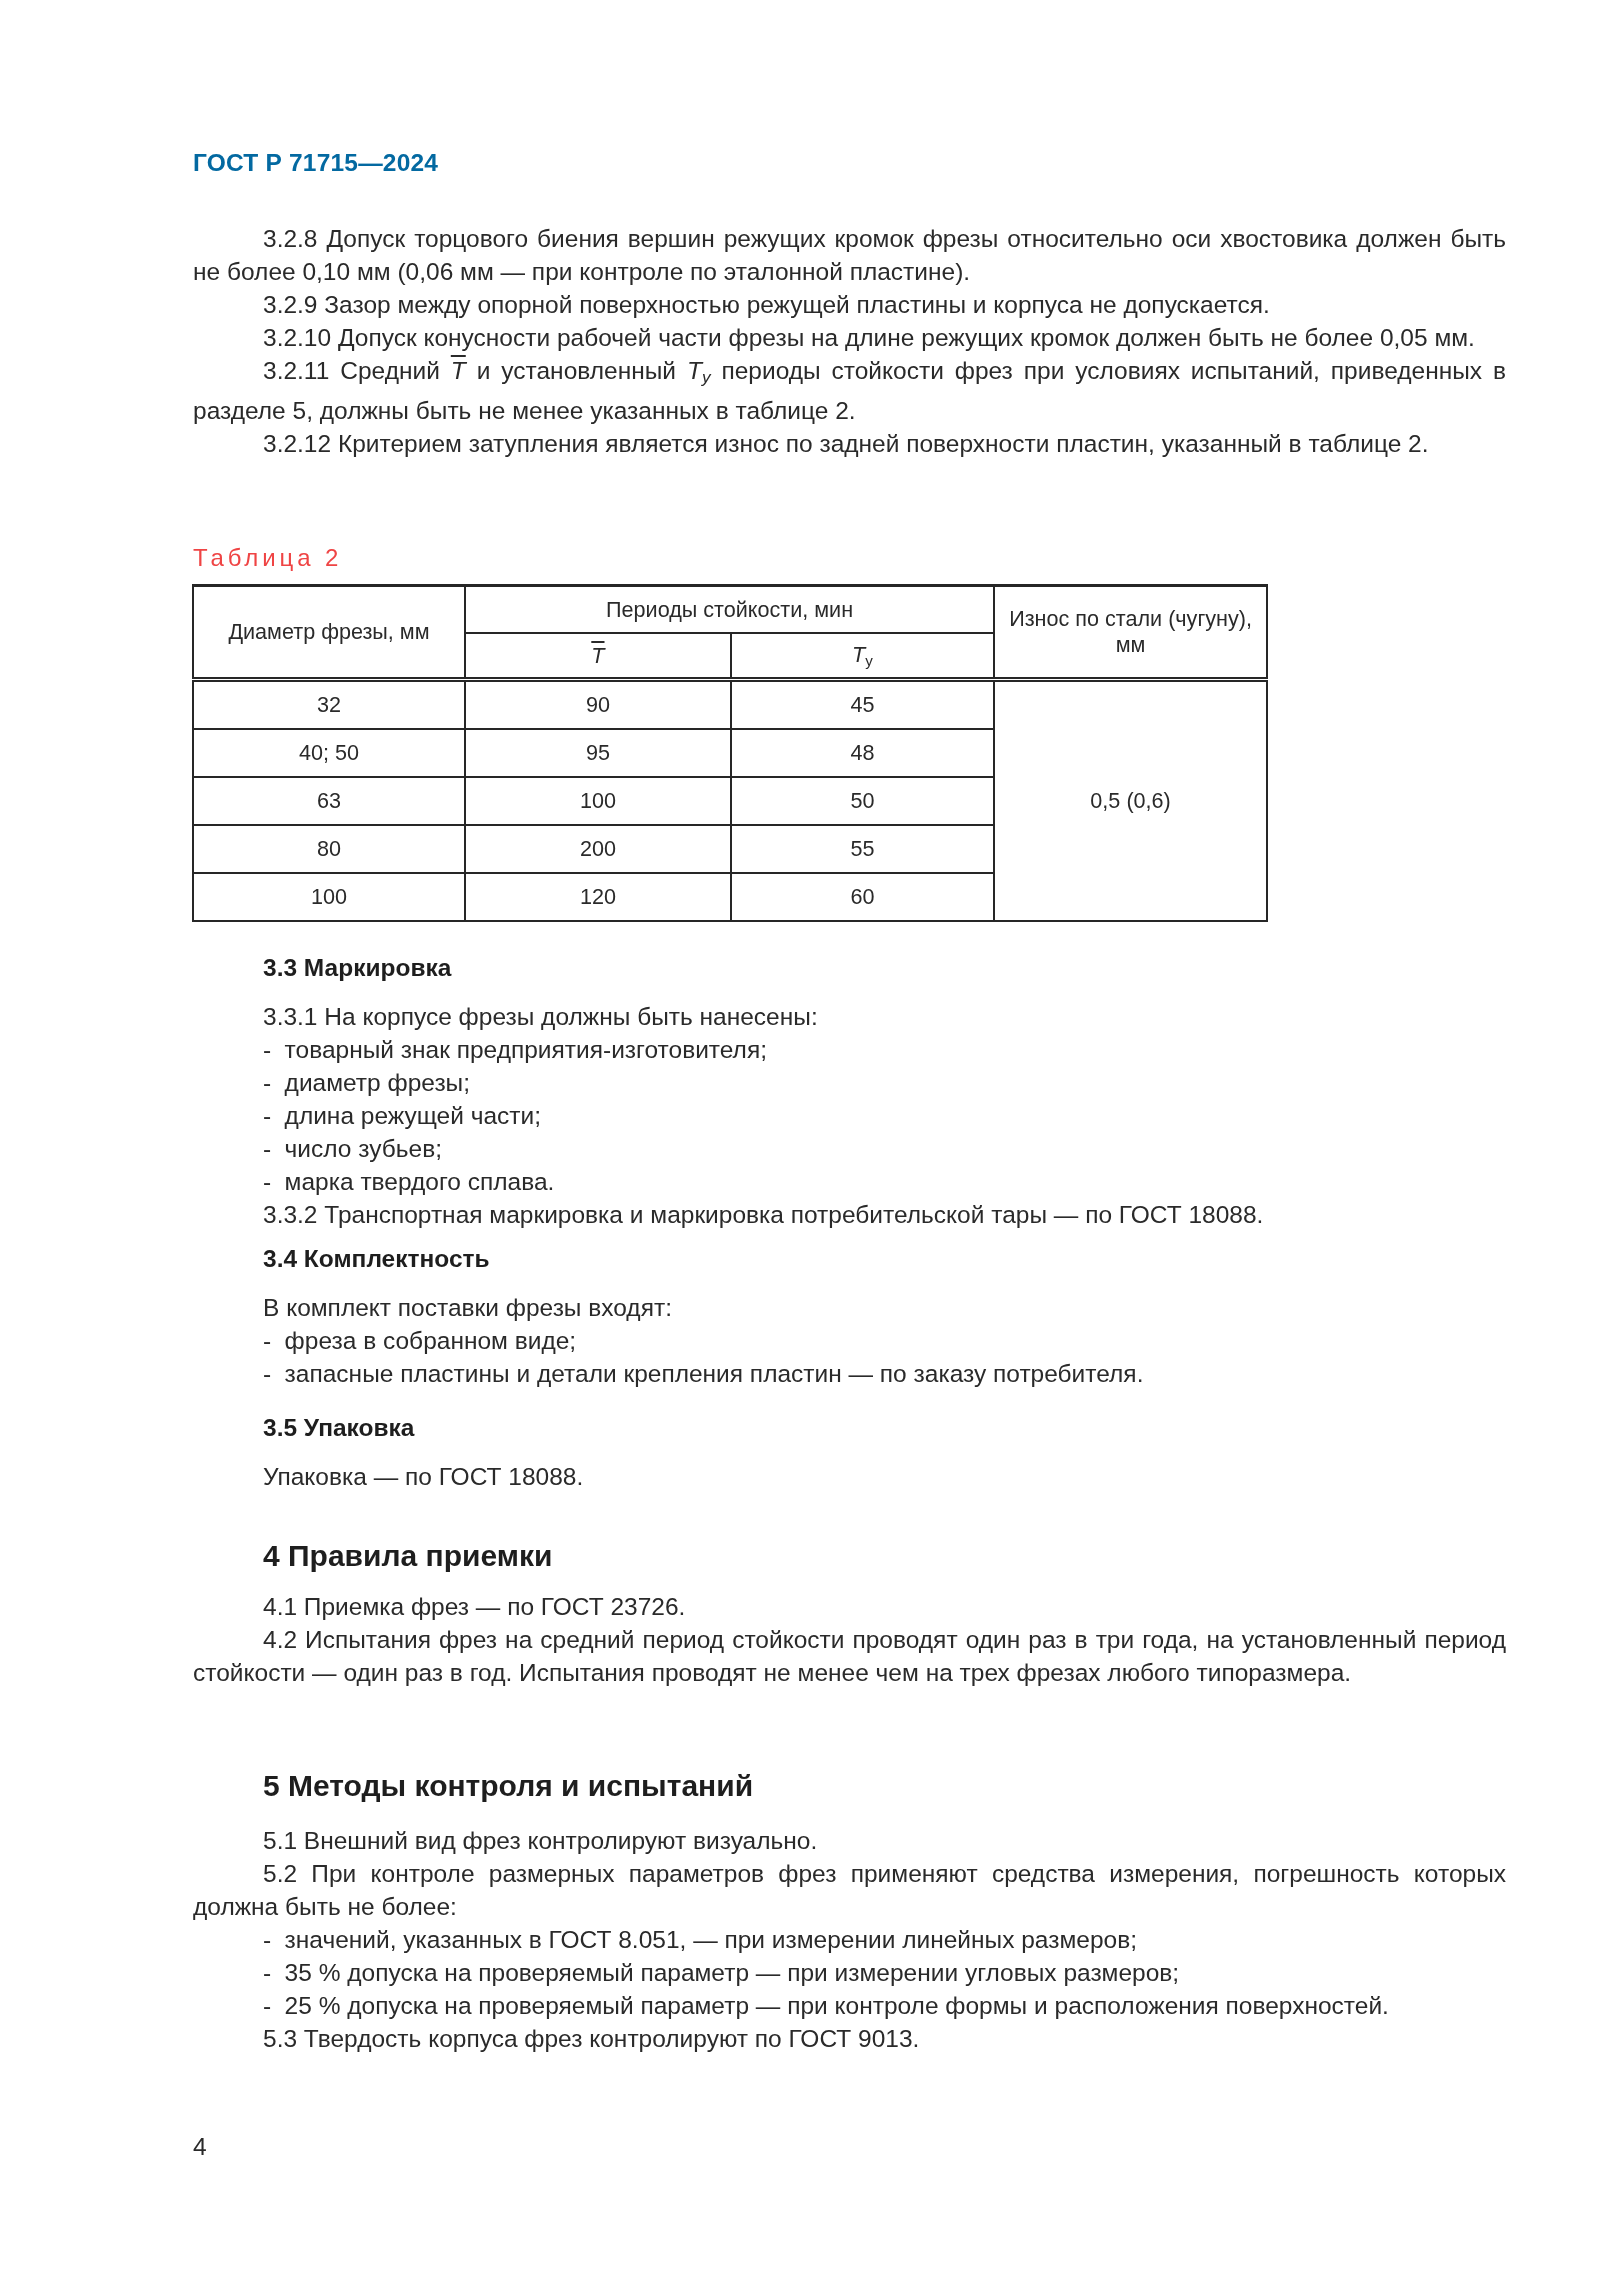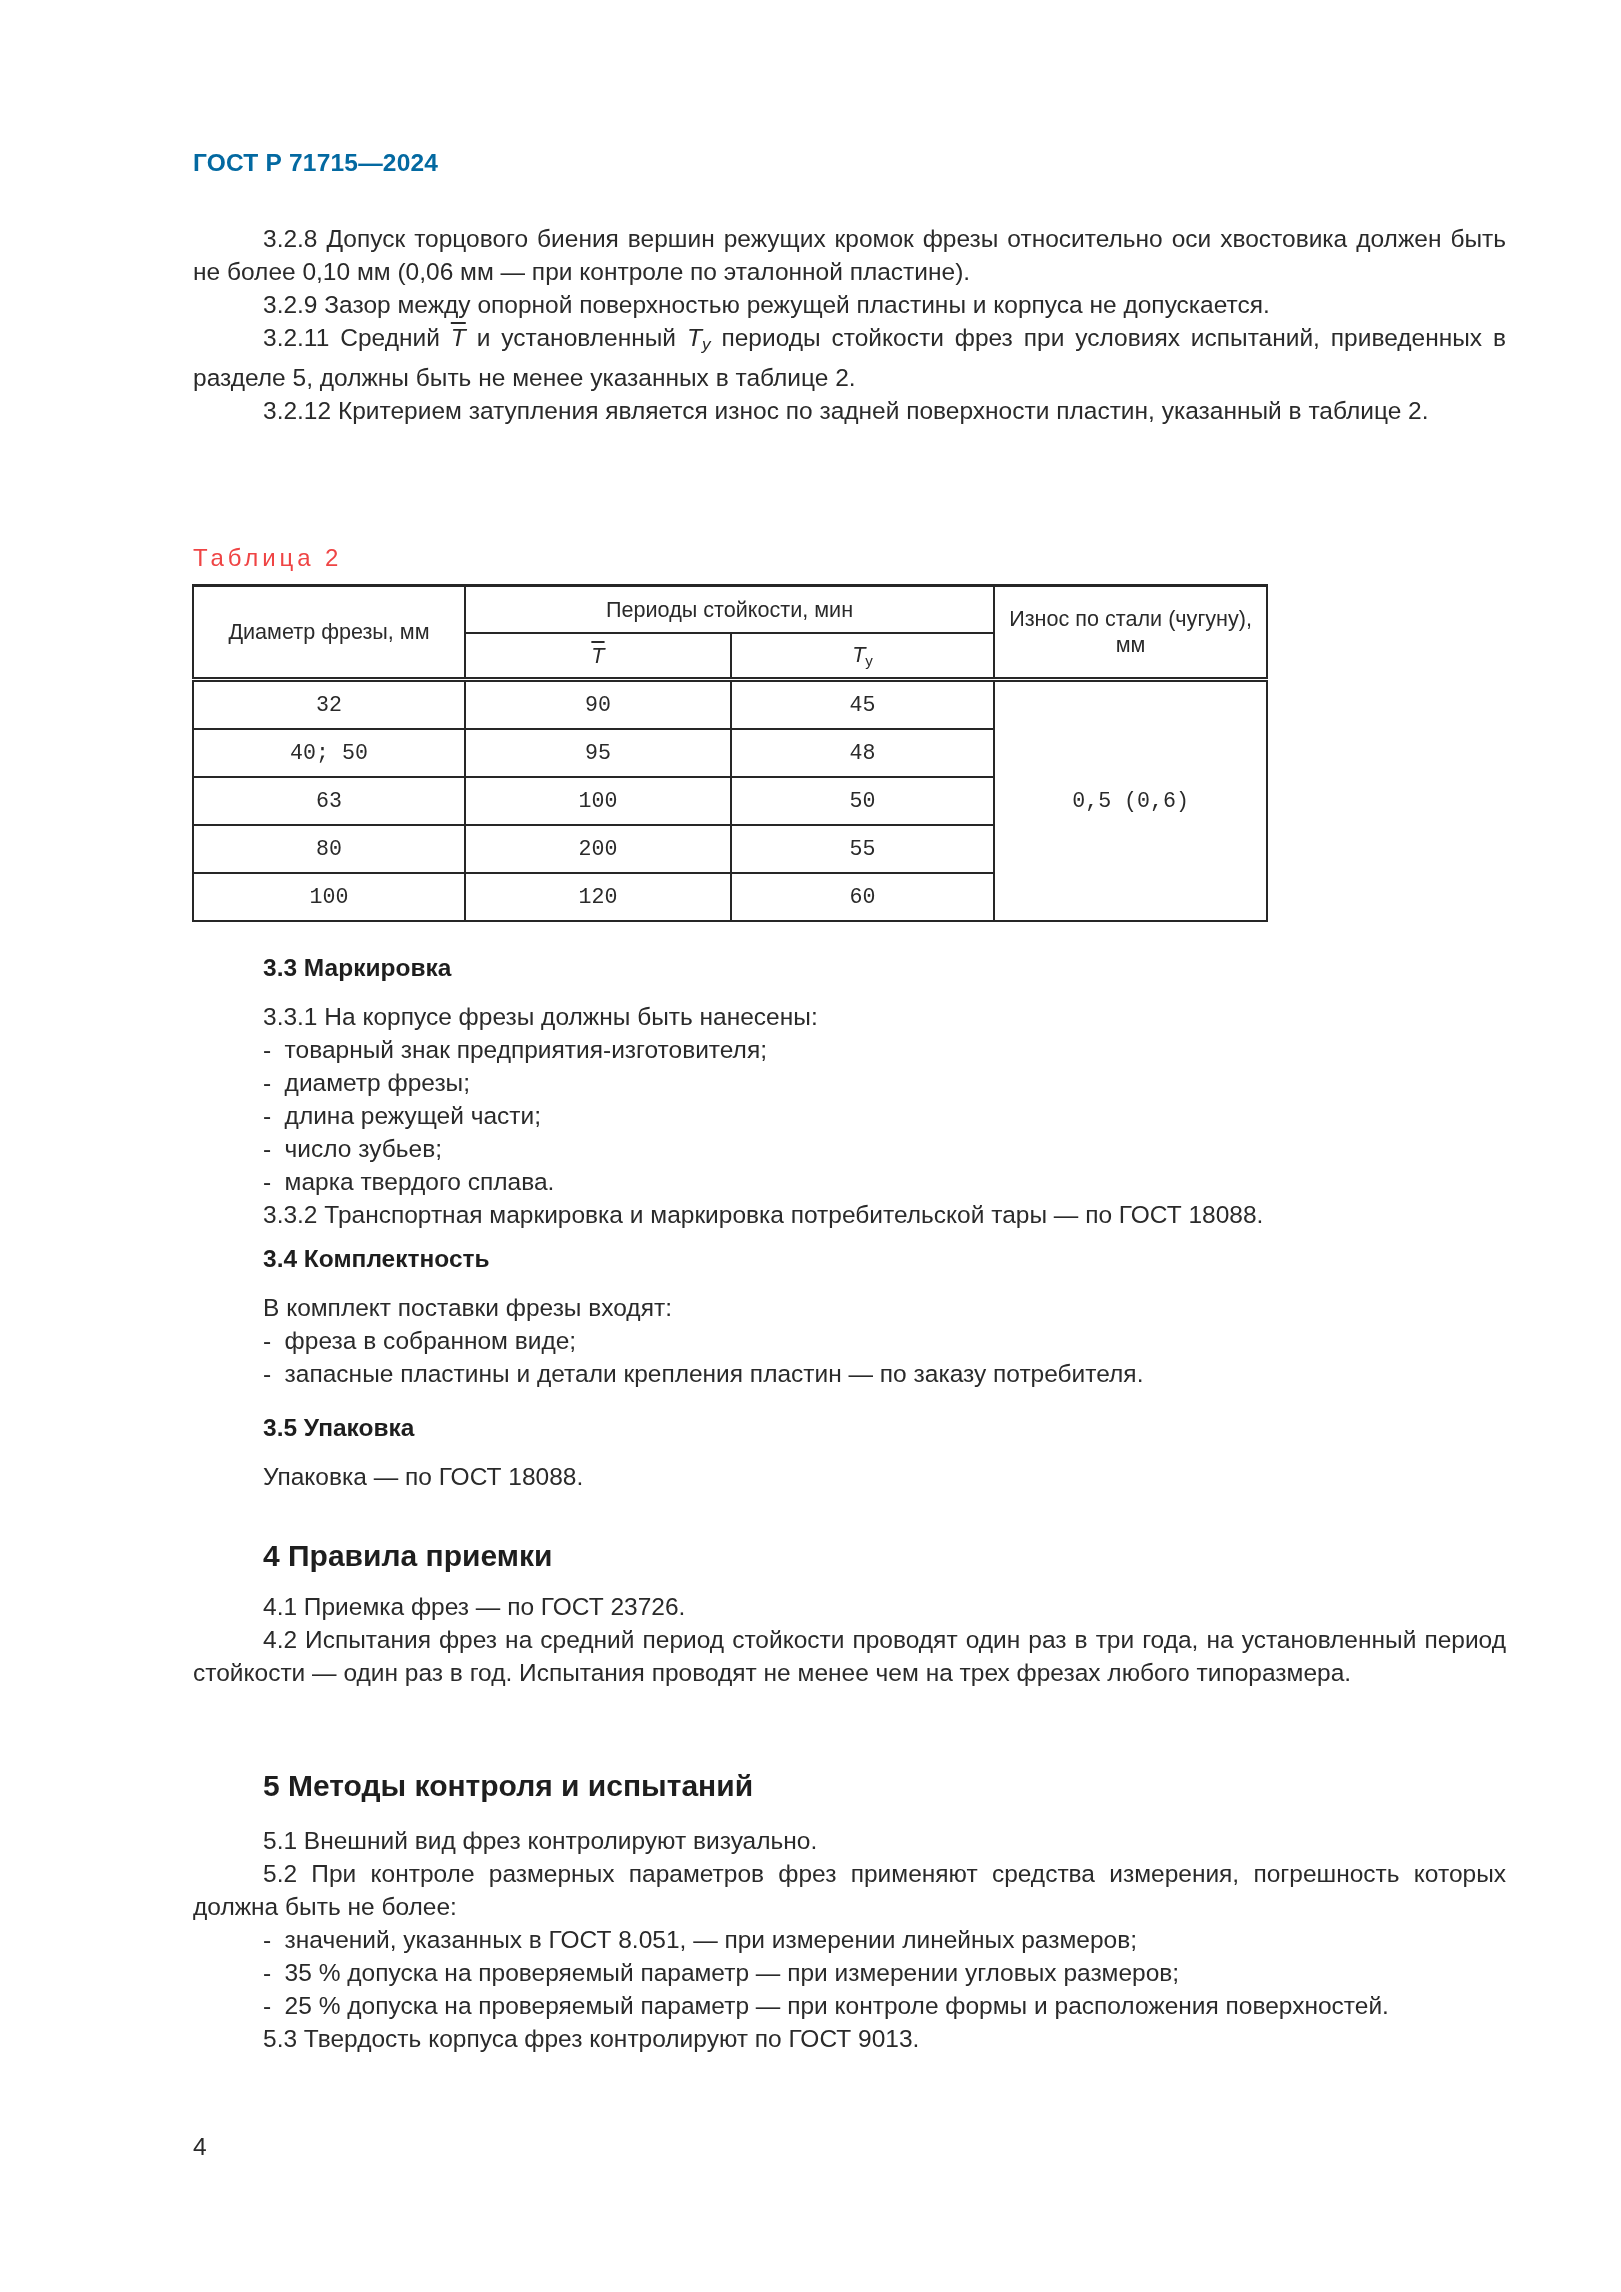--- a/index.html
+++ b/index.html
@@ -34,39 +34,43 @@
     position: absolute; left: 192px; top: 584px; width: 1076px;
     border-collapse: collapse; font-size: 21.6px; color: #2a2a2a;
   }
   table.t2 td, table.t2 th {
     border: 2px solid #262626; text-align: center; font-weight: normal; padding: 0;
   }
   table.t2 tr.h1 th { height: 45px; }
   table.t2 tr.h2 th { height: 43px; }
   table.t2 thead { border-top: 3.9px solid #262626; }
   table.t2 tr.h2 th, table.t2 tr.h1 th.rowspan2 { border-bottom: 5.9px double #262626; }
-  table.t2 tbody td { height: 46px; font-family: Liberation Mono, monospace; }
+  table.t2 tbody td { height: 46px; }
   table.t2 { border-left: 2.9px solid #262626; border-right: 2.9px solid #262626; border-bottom: 2.9px solid #262626; }
   .page-number { position: absolute; left: 193px; top: 2133px; font-size: 24.5px; color: #2a2a2a; }
 </style>
 </head>
 <body>
 
 <div class="page">
 
   <div class="header">ГОСТ Р 71715—2024</div>
 
   <div class="body-text" style="top:222px;">
     <p class="p indent">
       <span>3.2.8</span>
       <span>Допуск торцового биения вершин режущих кромок фрезы относительно оси хвостовика должен быть не более 0,10 мм (0,06 мм — при контроле по эталонной пластине).</span>
     </p>
     <p class="p indent">
       <span>3.2.9</span>
       <span>Зазор между опорной поверхностью режущей пластины и корпуса не допускается.</span>
+    </p>
+    <p class="p indent">
+      <span>3.2.10</span>
+      <span>Допуск конусности рабочей части фрезы на длине режущих кромок должен быть не более 0,05 мм.</span>
     </p>
     <p class="p indent">
       <span>3.2.11</span>
       <span>Средний</span>
       <span class="tbar">T</span>
       <span>и установленный</span>
       <span class="it"><span>T</span><sub>у</sub></span>
       <span>периоды стойкости фрез при условиях испытаний, приведенных в разделе 5, должны быть не менее указанных в таблице 2.</span>
     </p>
     <p class="p indent">

